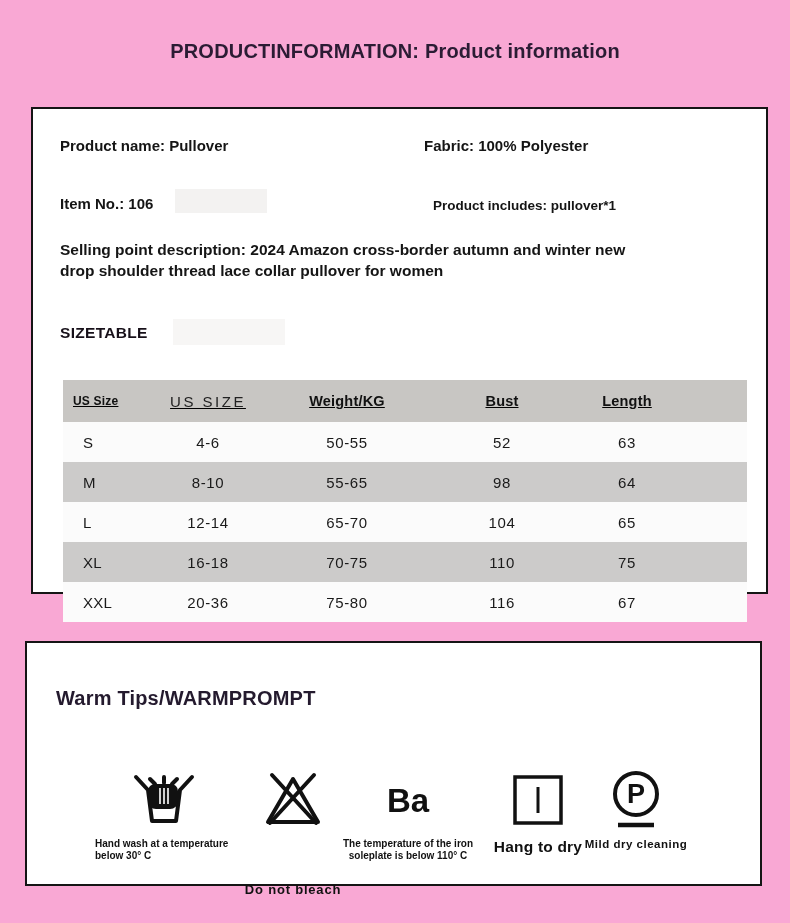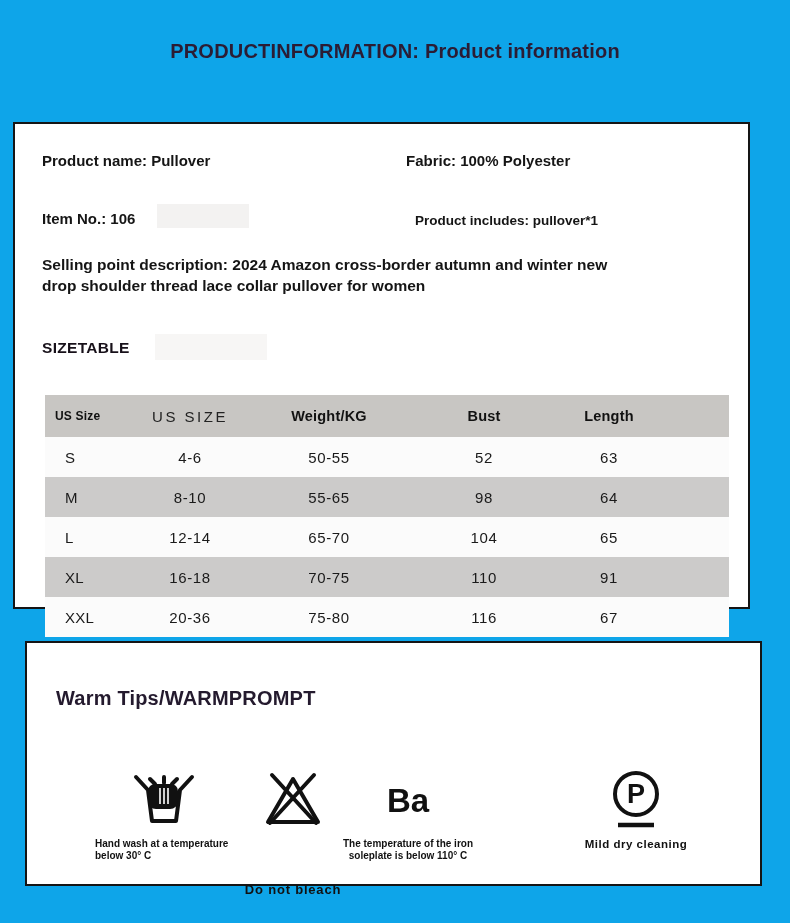--- a/index.html
+++ b/index.html
@@ -1,26 +1,26 @@
 <!DOCTYPE html>
 <html><head>
 <meta charset="utf-8">
 <style>
   * { margin:0; padding:0; box-sizing:border-box; }
   body { background:#fff; font-family:"Liberation Sans", sans-serif; }
-  .page { position:relative; width:790px; height:923px; background:#0ea5e9; overflow:hidden; }
+  .page { position:relative; width:790px; height:923px; background:#f9a8d4; overflow:hidden; }
 
   .page-title {
     position:absolute; top:40px; left:0; width:100%;
     text-align:center; font-size:20px; font-weight:bold;
     color:#2b1c34; letter-spacing:0.2px;
   }
 
   .panel { position:absolute; border:2px solid #151515; background:#fff; }
-  .panel-1 { left:13px; top:107px; width:737px; height:487px;margin-top:15px; }
+  .panel-1 { left:31px; top:107px; width:737px; height:487px; }
   .panel-2 { left:25px; top:641px; width:737px; height:245px; }
 
   .field { position:absolute; font-weight:bold; color:#151515; font-size:15px; white-space:nowrap; }
   .f-product-name { left:27px; top:28px; }
   .f-fabric       { left:391px; top:28px; }
   .f-item-no      { left:27px; top:86px; }
   .f-includes     { left:400px; top:89px; font-size:13.5px; }
 
   .artifact { position:absolute; background:#f3f2f1; }
   .artifact-item   { left:142px; top:80px; width:92px; height:24px; }
@@ -28,21 +28,21 @@
 
   .selling-point {
     position:absolute; left:27px; top:130px; width:686px;
     font-weight:bold; font-size:15.5px; line-height:21px; color:#151515;
   }
 
   .section-title { position:absolute; left:27px; top:215px; font-weight:bold; font-size:15.5px; color:#171019; letter-spacing:0.3px; }
 
   .size-table { position:absolute; left:30px; top:271px; width:684px; }
   .t-row { display:grid; grid-template-columns:90px 110px 168px 142px 108px 1fr; align-items:center; }
-  .t-head { height:42px; background:#c8c6c3; }
+  .t-head { height:42px; background:#c8c6c3;text-decoration:underline; }
   .t-body { height:40px; }
   .t-body.odd  { background:#fbfbfb; }
   .t-body.even { background:#cccbca; }
   .t-cell { text-align:center; font-size:15px; color:#1a1a1a; letter-spacing:0.6px; }
   .t-cell.c1 { text-align:left; padding-left:20px; letter-spacing:0.3px; }
   .t-head .c1 { font-weight:bold; font-size:12px; padding-left:10px; letter-spacing:0.2px; color:#111; }
   .t-head .c2 { font-weight:normal; font-size:15px; letter-spacing:2.5px; color:#222; }
   .t-head .c3, .t-head .c4, .t-head .c5 { font-weight:bold; font-size:14.5px; letter-spacing:0.2px; color:#111; }
 
   .warm-title {
@@ -124,21 +124,21 @@
         <div class="t-cell">65-70</div>
         <div class="t-cell">104</div>
         <div class="t-cell">65</div>
         <div></div>
       </div>
       <div class="t-row t-body even">
         <div class="t-cell c1">XL</div>
         <div class="t-cell">16-18</div>
         <div class="t-cell">70-75</div>
         <div class="t-cell">110</div>
-        <div class="t-cell">91</div>
+        <div class="t-cell">75</div>
         <div></div>
       </div>
       <div class="t-row t-body odd">
         <div class="t-cell c1">XXL</div>
         <div class="t-cell">20-36</div>
         <div class="t-cell">75-80</div>
         <div class="t-cell">116</div>
         <div class="t-cell">67</div>
         <div></div>
       </div>
@@ -178,20 +178,31 @@
     <div class="care-item care-3">
       <div class="care-icon-box">
         <div class="ba-glyph">Ba</div>
       </div>
       <div class="care-label">
         <span>The temperature of the iron</span><br>
         <span>soleplate is below 110°  C</span>
       </div>
     </div>
 
+    <div class="care-item care-4">
+      <div class="care-icon-box">
+        <svg width="56" height="56" viewBox="0 0 56 56">
+          <rect x="5" y="5" width="46" height="46" fill="none" stroke="#111" stroke-width="3.5"></rect>
+          <line x1="28" y1="15" x2="28" y2="41" stroke="#111" stroke-width="3"></line>
+        </svg>
+      </div>
+      <div class="care-label">
+        <span>Hang to dry</span>
+      </div>
+    </div>
 
     <div class="care-item care-5">
       <div class="care-icon-box">
         <svg width="56" height="62" viewBox="0 0 56 62">
           <circle cx="28" cy="25" r="21" fill="none" stroke="#111" stroke-width="4"></circle>
           <text x="28" y="34" text-anchor="middle" font-family="Liberation Sans, sans-serif" font-size="27" font-weight="bold" fill="#111">P</text>
           <line x1="10" y1="56" x2="46" y2="56" stroke="#111" stroke-width="4.5"></line>
         </svg>
       </div>
       <div class="care-label">

